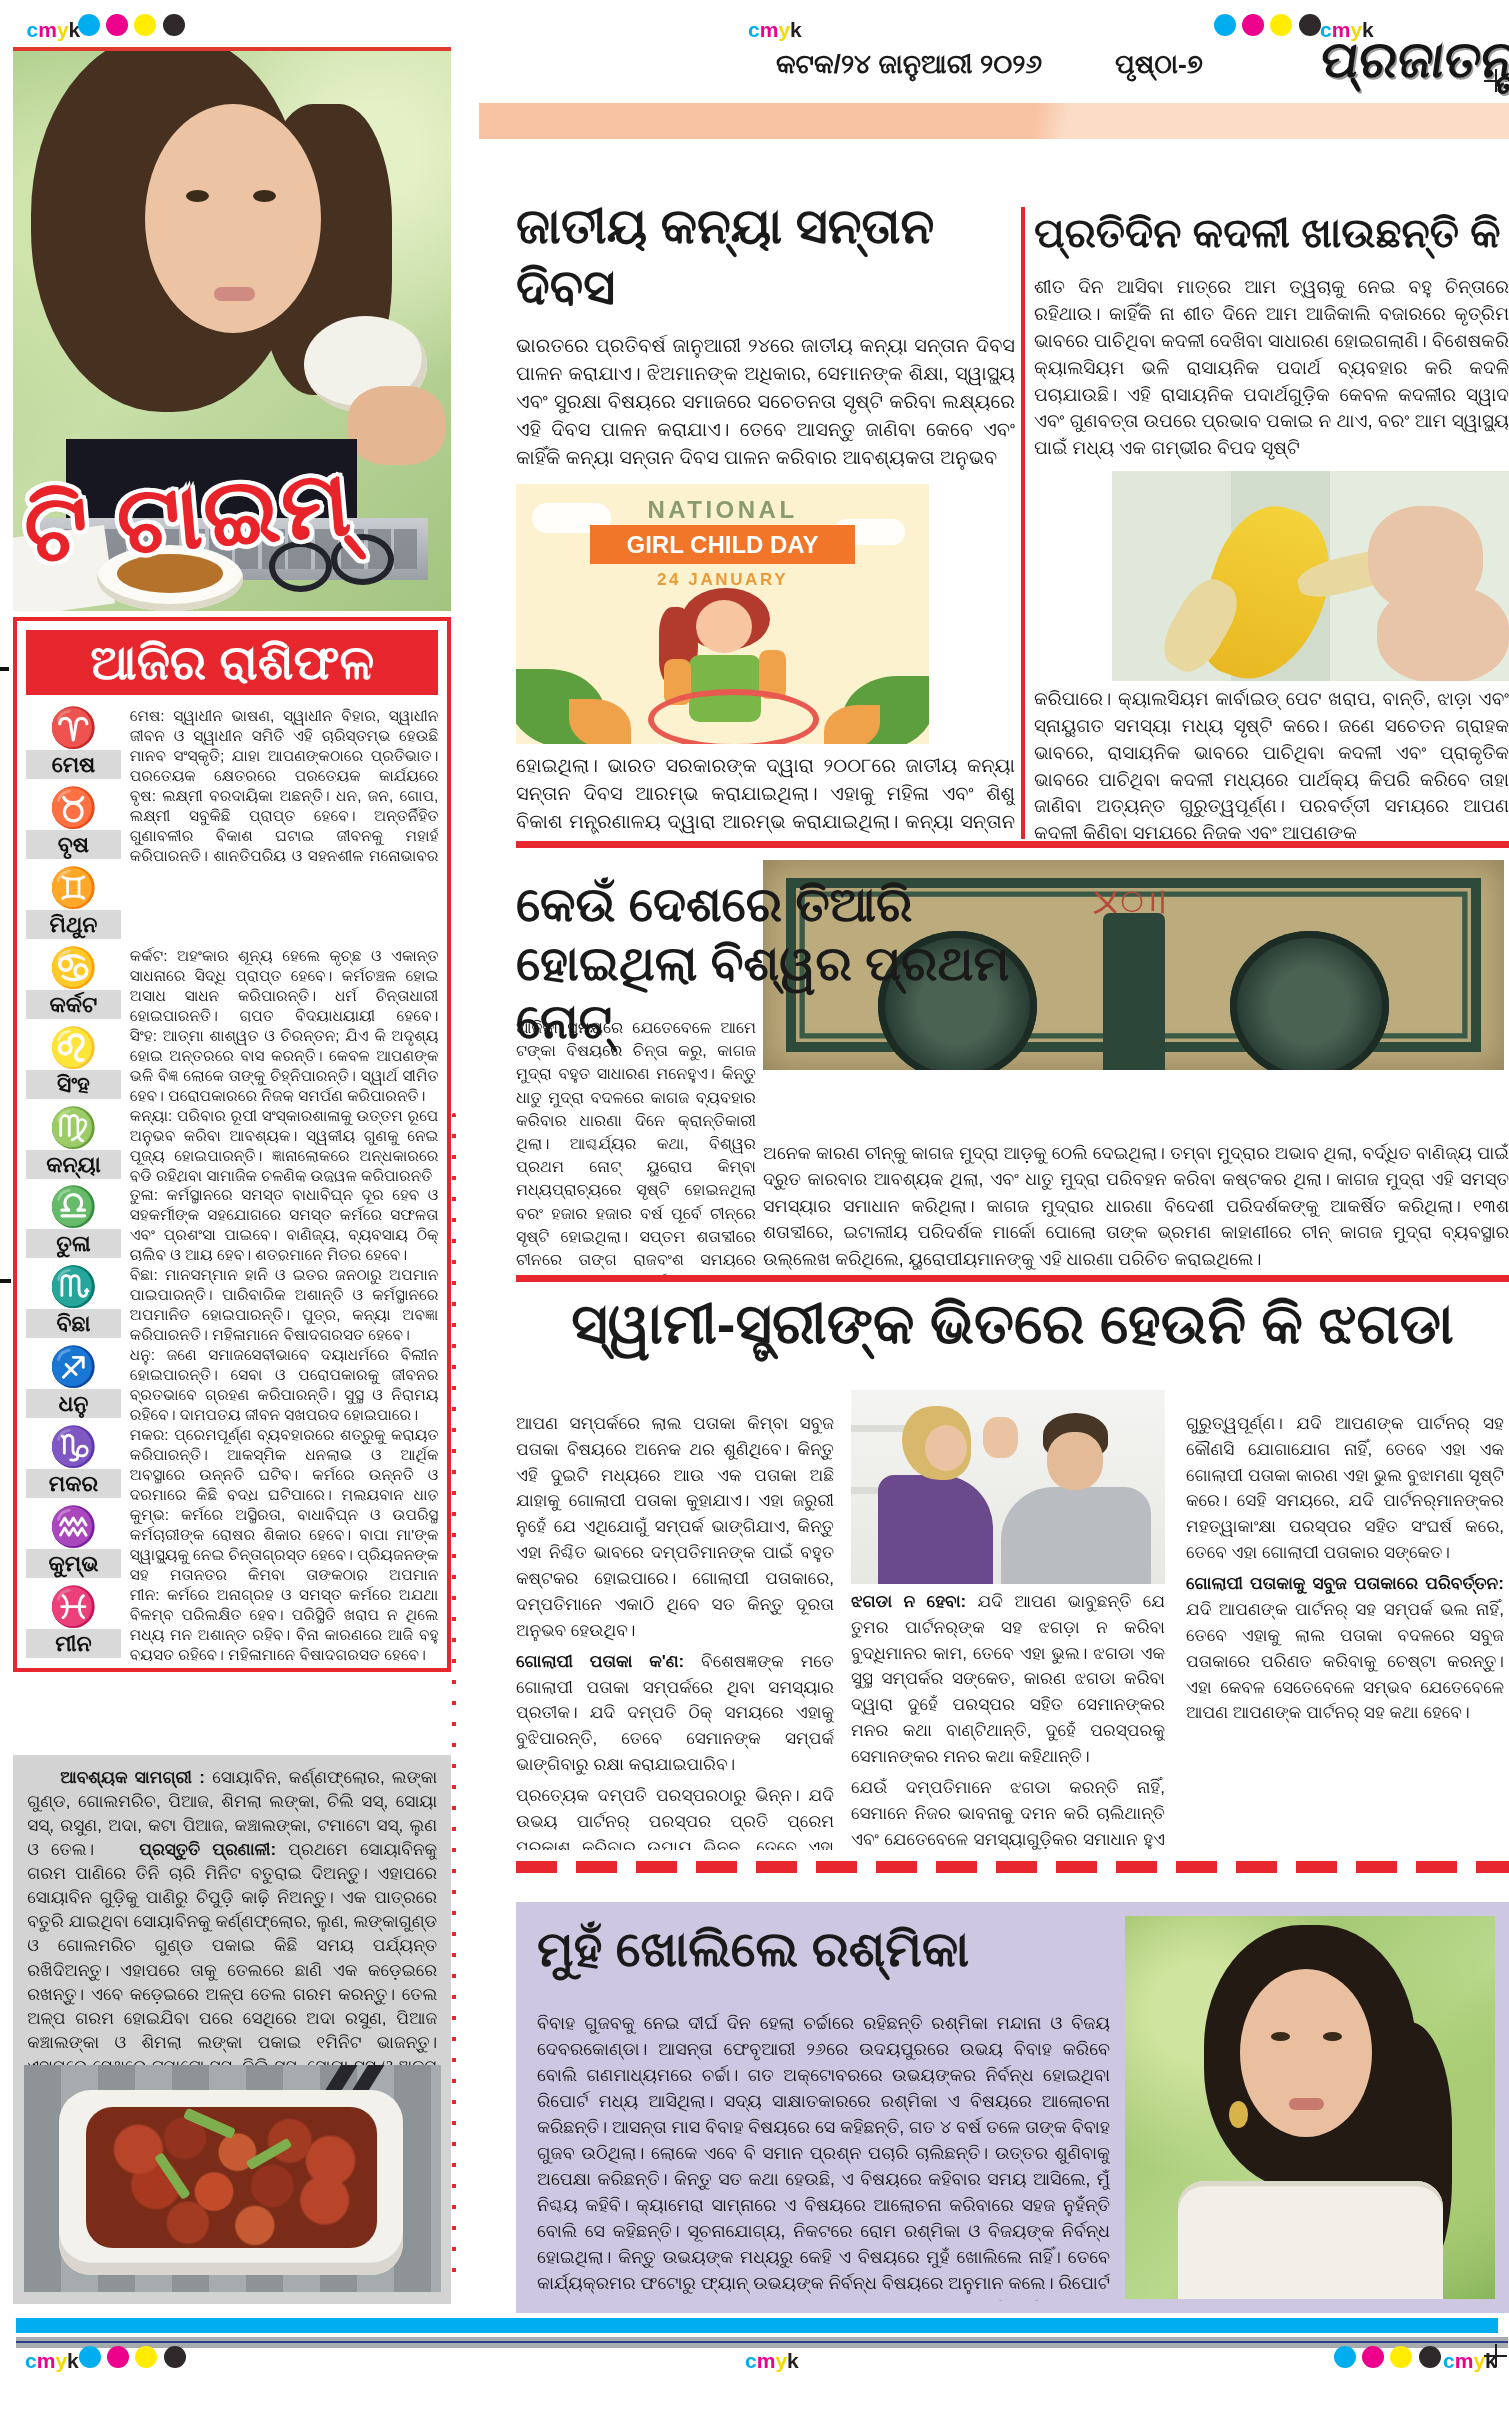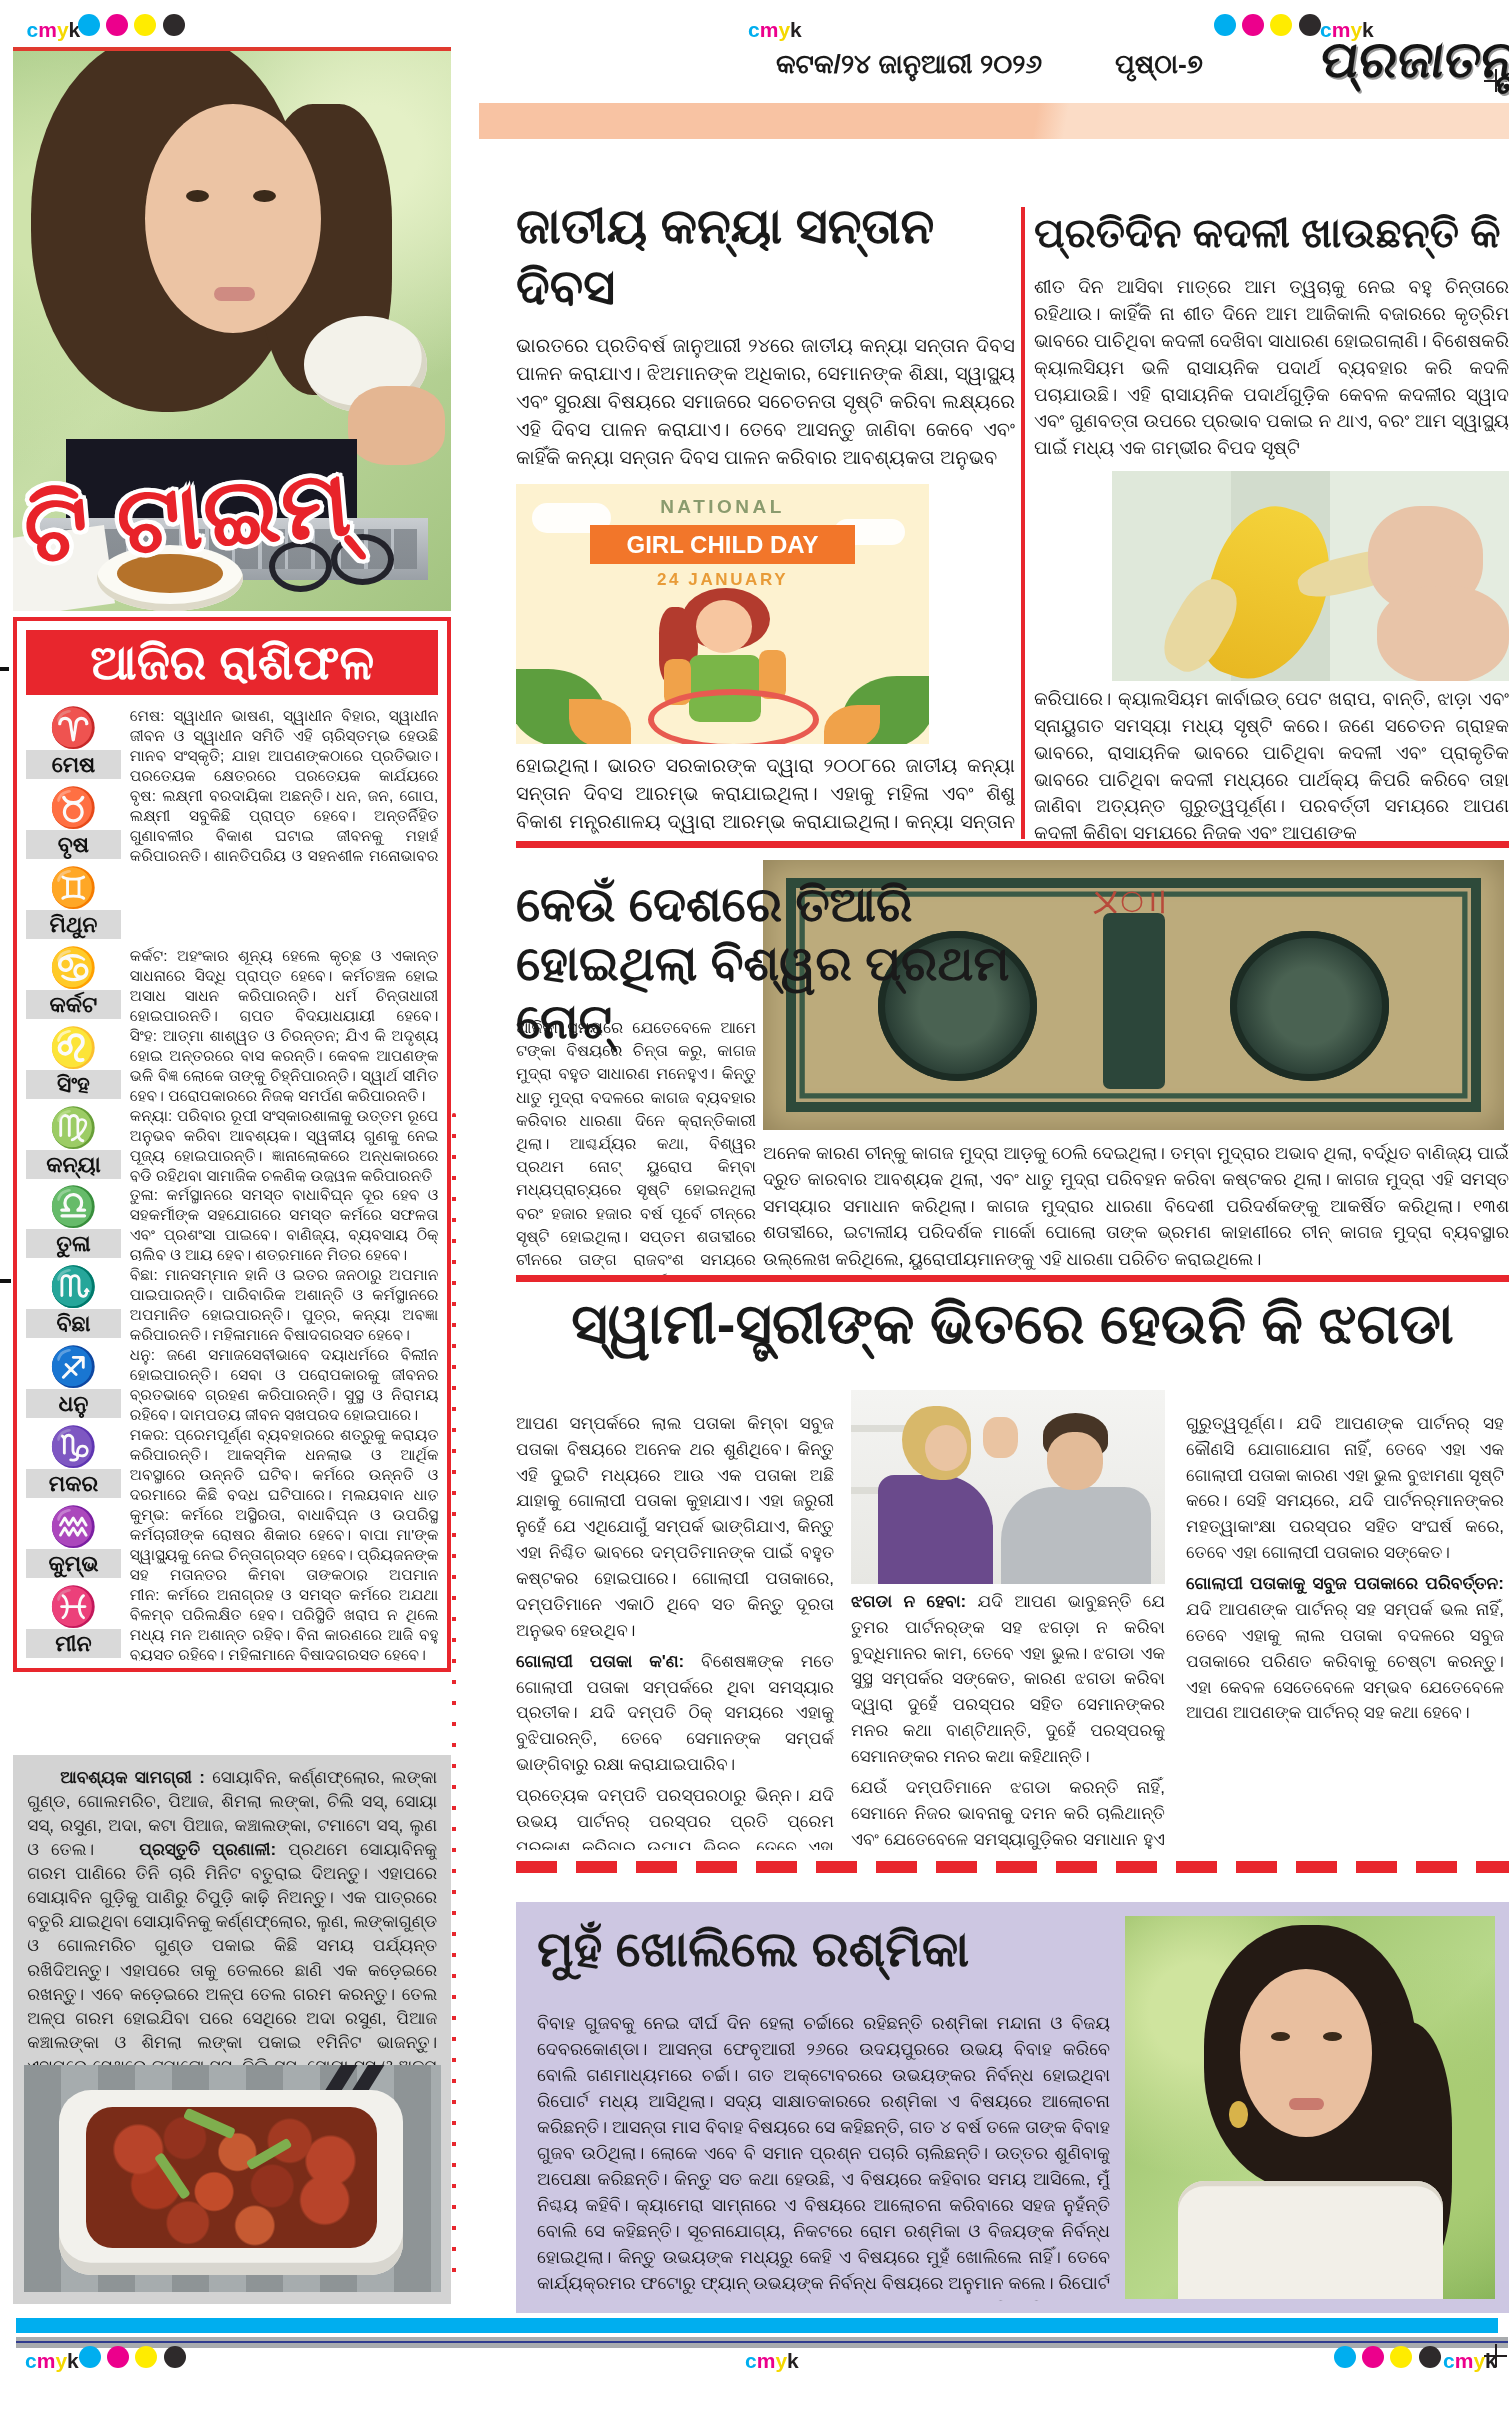--- a/index.html
+++ b/index.html
@@ -267,21 +267,21 @@
   <div class="abs pmark" style="left:0;top:667px;width:8.8px;height:4.4px;"></div>
   <div class="abs pmark" style="left:0;top:1279px;width:10.6px;height:4.4px;"></div>
 
   <div class="abs" style="left:516px;top:196px;width:499px;height:644px;overflow:hidden;">
     <div class="headline" style="font-size:49px;line-height:1.25;margin-bottom:12.3px;">ଜାତୀୟ କନ୍ୟା ସନ୍ତାନ ଦିବସ</div>
     <p class="bodytext just" style="margin:0 0 7px 0;">ଭାରତରେ ପ୍ରତିବର୍ଷ ଜାନୁଆରୀ ୨୪ରେ ଜାତୀୟ କନ୍ୟା ସନ୍ତାନ ଦିବସ ପାଳନ କରାଯାଏ। ଝିଅମାନଙ୍କ ଅଧିକାର, ସେମାନଙ୍କ ଶିକ୍ଷା, ସ୍ୱାସ୍ଥ୍ୟ ଏବଂ ସୁରକ୍ଷା ବିଷୟରେ ସମାଜରେ ସଚେତନତା ସୃଷ୍ଟି କରିବା ଲକ୍ଷ୍ୟରେ ଏହି ଦିବସ ପାଳନ କରାଯାଏ। ତେବେ ଆସନ୍ତୁ ଜାଣିବା କେବେ ଏବଂ କାହିଁକି କନ୍ୟା ସନ୍ତାନ ଦିବସ ପାଳନ କରିବାର ଆବଶ୍ୟକତା ଅନୁଭବ</p>
     <div class="gimg" style="float:left;width:413px;height:260px;margin:5.3px 10.6px 7px 0;position:relative;">
       <div class="abs cloud" style="left:16px;top:19.4px;width:79px;height:30px;"></div>
       <div class="abs cloud" style="left:318px;top:35px;width:71px;height:26.5px;"></div>
       <div class="abs" style="left:0;top:12.3px;width:100%;font-size:20px;" class2="gnat">
-          <div class="gnat" style="font-size:19px;">NATIONAL</div>
+          <div class="gnat" style="font-size:24px;">NATIONAL</div>
         </div>
       <div class="abs ribbon" style="left:74px;top:41px;width:265px;height:39px;font-size:24px;line-height:39px;">GIRL CHILD DAY</div>
       <div class="abs gdate" style="left:0;top:86px;width:100%;font-size:17px;">24 JANUARY</div>
 
       <div class="abs ghair" style="left:166px;top:104px;width:88px;height:62px;"></div>
       <div class="abs ghead" style="left:180px;top:116px;width:56px;height:53px;"></div>
       <div class="abs ghair" style="left:143px;top:123px;width:39px;height:79px;border-radius:40% 60% 60% 40%;"></div>
       <div class="abs gbody" style="left:173px;top:171px;width:72px;height:67px;"></div>
       <div class="abs garm" style="left:148px;top:175px;width:26.5px;height:46px;"></div>
       <div class="abs garm" style="left:243px;top:166px;width:26.5px;height:49px;"></div>
@@ -306,21 +306,21 @@
       <div class="abs peel" style="left:185px;top:85px;width:106px;height:35px;transform:rotate(-14deg);"></div>
       <div class="abs hand" style="left:256px;top:35px;width:115px;height:106px;"></div>
       <div class="abs hand" style="left:265px;top:115px;width:132px;height:97px;"></div>
     </div>
     <p class="bodytext just" style="font-size:18.5px;margin:0;">କରିପାରେ। କ୍ୟାଲସିୟମ କାର୍ବାଇଡ୍ ପେଟ ଖରାପ, ବାନ୍ତି, ଝାଡ଼ା ଏବଂ ସ୍ନାୟୁଗତ ସମସ୍ୟା ମଧ୍ୟ ସୃଷ୍ଟି କରେ। ଜଣେ ସଚେତନ ଗ୍ରାହକ ଭାବରେ, ରାସାୟନିକ ଭାବରେ ପାଚିଥିବା କଦଳୀ ଏବଂ ପ୍ରାକୃତିକ ଭାବରେ ପାଚିଥିବା କଦଳୀ ମଧ୍ୟରେ ପାର୍ଥକ୍ୟ କିପରି କରିବେ ତାହା ଜାଣିବା ଅତ୍ୟନ୍ତ ଗୁରୁତ୍ୱପୂର୍ଣ୍ଣ। ପରବର୍ତ୍ତୀ ସମୟରେ ଆପଣ କଦଳୀ କିଣିବା ସମୟରେ ନିଜକୁ ଏବଂ ଆପଣଙ୍କ</p>
 
   </div>
 
   <div class="abs hrule" style="left:516px;top:841px;width:993px;height:7px;"></div>
 
-  <div class="abs noteimg" style="left:763px;top:860px;width:741px;height:270px;">
+  <div class="abs noteimg" style="left:763px;top:860px;width:741px;height:210px;">
     <div class="abs noteframe" style="left:23px;top:17.6px;right:23px;bottom:17.6px;"></div>
     <div class="abs sealred" style="left:0;top:26.5px;width:100%;text-align:center;">〤〇〢</div>
     <div class="abs medal" style="left:115px;top:71px;width:159px;height:150px;"></div>
     <div class="abs medal" style="right:115px;top:71px;width:159px;height:150px;"></div>
     <div class="abs notemid" style="left:340px;top:53px;width:62px;height:176px;"></div>
   </div>
   <div class="abs headline" style="left:516px;top:876px;width:503px;font-size:48px;line-height:1.22;">
     <div>କେଉଁ ଦେଶରେ ତିଆରି</div>
     <div>ହୋଇଥିଲା ବିଶ୍ୱର ପ୍ରଥମ ନୋଟ୍</div>
   </div>

